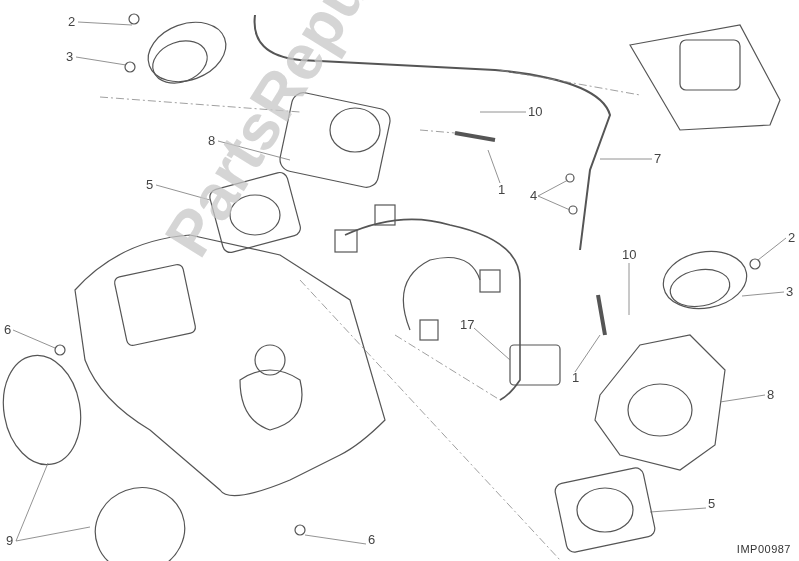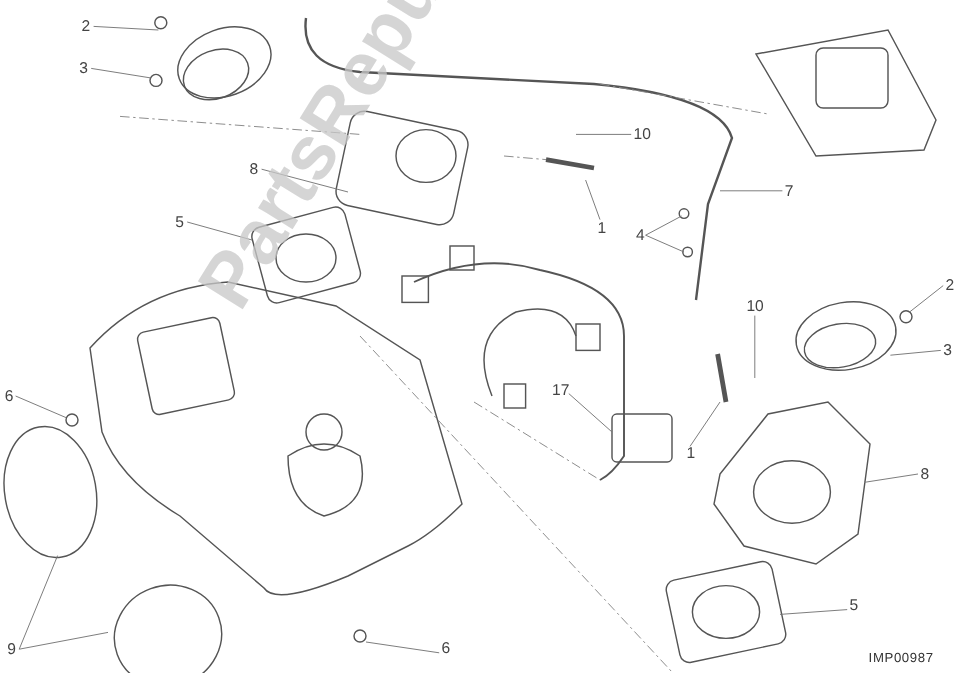--- a/index.html
+++ b/index.html
@@ -1,19 +1,19 @@
 <!DOCTYPE html>
 <html><head>
 <meta charset="utf-8">
 <style>
   html,body{margin:0;padding:0;background:#fff;}
   #canvas{position:relative;width:799px;height:561px;overflow:hidden;background:#fff;font-family:"Liberation Sans",sans-serif;}
   svg{position:absolute;left:0;top:0;}
   .callout{position:absolute;font-size:13px;color:#444;line-height:1;}
-  .code{position:absolute;right:21px;bottom:6px;font-size:11px;color:#333;letter-spacing:0.5px;}
+  .code{position:absolute;right:8px;bottom:6px;font-size:11px;color:#333;letter-spacing:0.5px;}
   .wm{position:absolute;left:150px;top:230px;font-size:64px;font-weight:bold;color:#c8c8c8;opacity:0.75;transform:rotate(-58deg);transform-origin:left top;white-space:nowrap;}
 </style>
 </head>
 <body>
 
 <div id="canvas">
   <svg width="799" height="561" viewBox="0 0 799 561">
     <g fill="none" stroke="#555" stroke-width="1.2">
 
       <path d="M75 290 Q120 240 190 235 L280 255 L350 300 L385 420 Q360 445 340 455 L290 480 Q230 505 220 490 L150 430 Q100 400 85 360 Z"></path>

